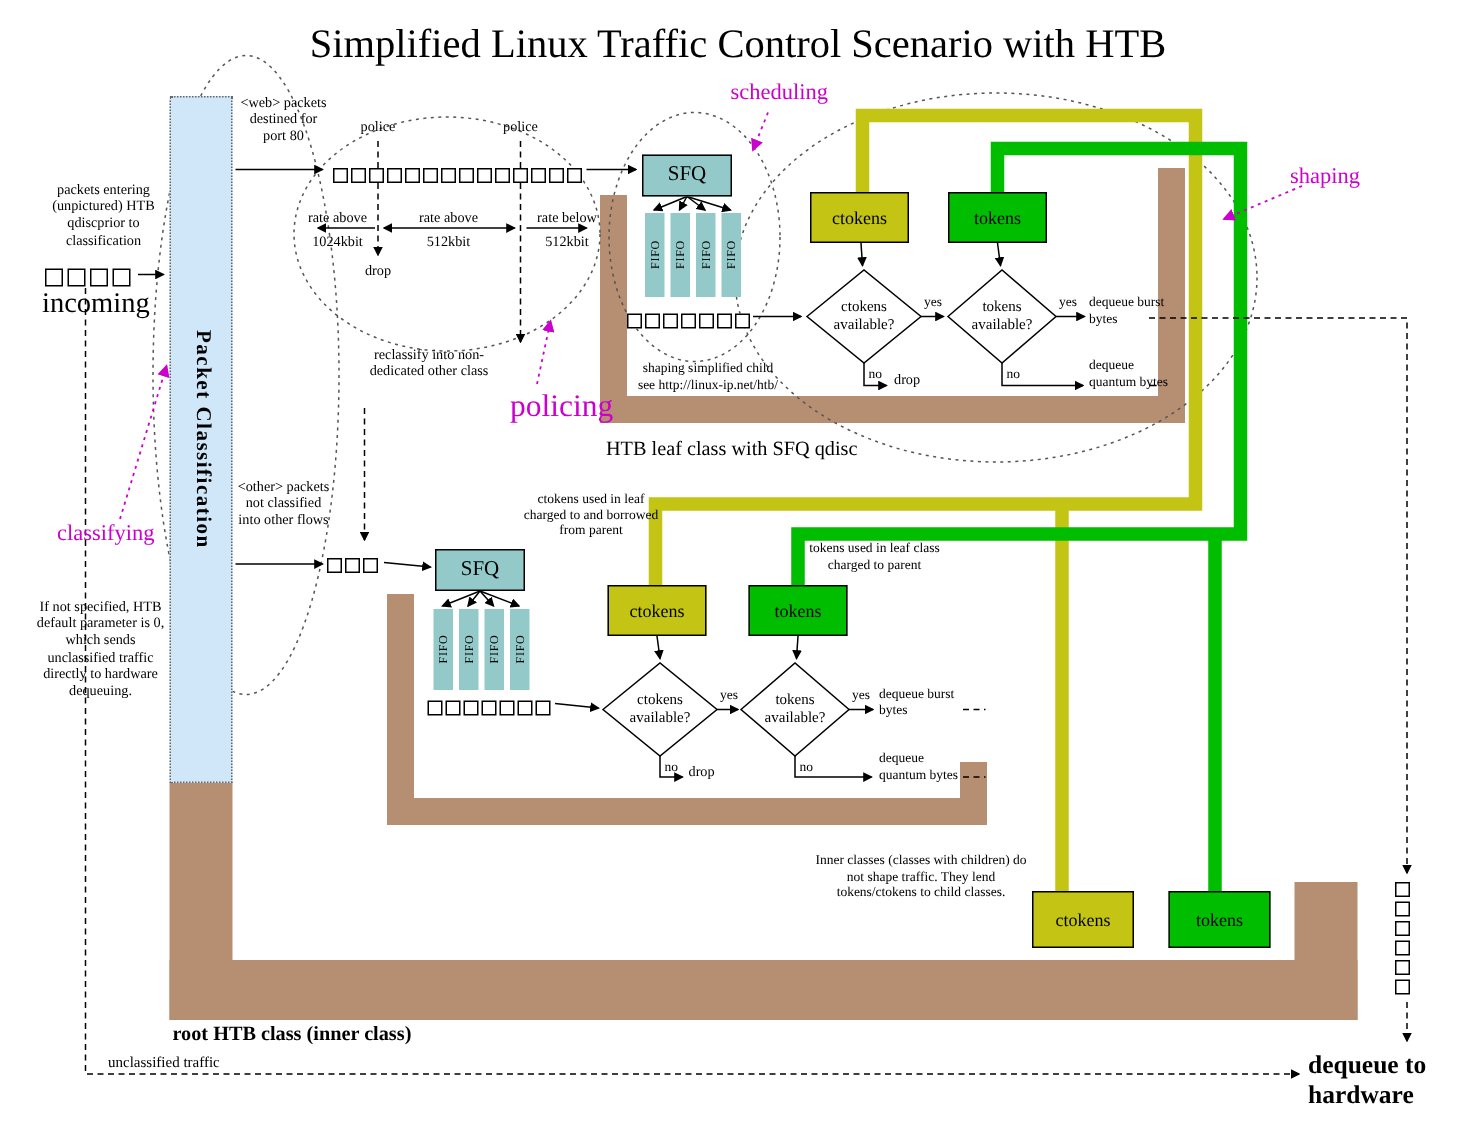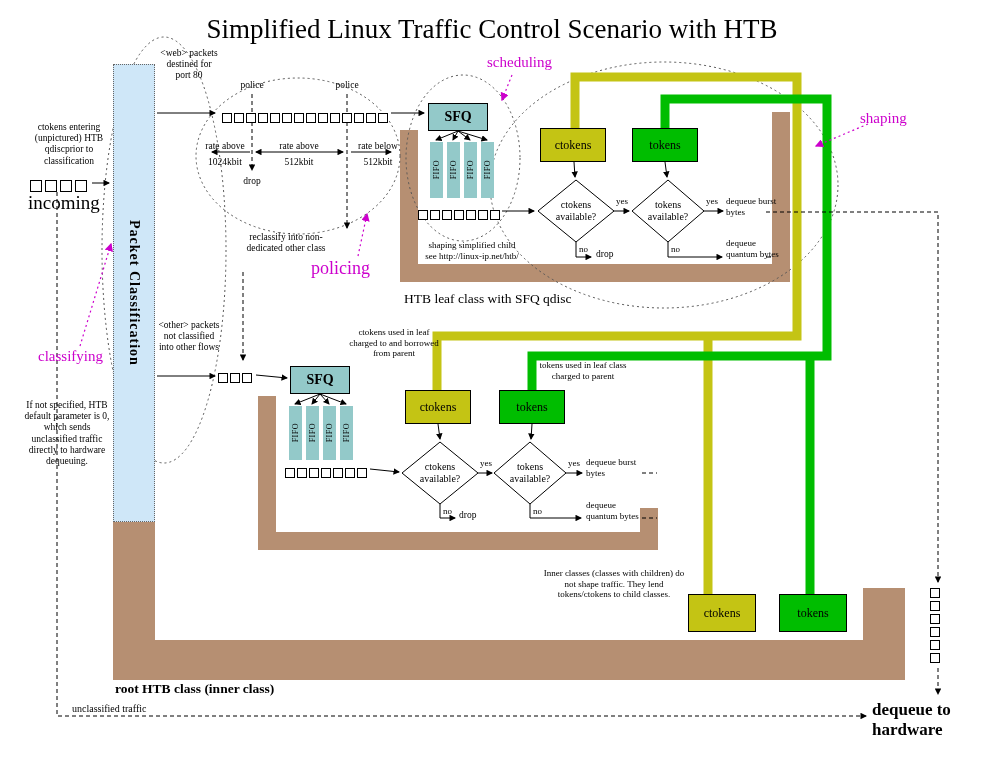--- a/index.html
+++ b/index.html
@@ -4,21 +4,21 @@
 <style>
   *{margin:0;padding:0;box-sizing:border-box}
   html,body{background:#fff}
   body{font-family:"Liberation Serif", serif;color:#000}
   #canvas{position:relative;width:984px;height:760px;background:#fff;overflow:hidden}
   .t{position:absolute;line-height:1.18}
   .c{text-align:center}
   .mag{color:var(--magenta,#cc00cc)}
   .pipe{position:absolute;background:var(--pipe,#b68f72)}
   .box{position:absolute;border:1px solid #000;display:flex;align-items:center;justify-content:center;font-size:12px}
-  .sfq{background:var(--sfq,#93c9c9);font-weight:bold;font-size:14px}
+  .sfq{background:var(--sfq,#93c9c9);font-weight:normal;font-size:14px}
   .ctok{background:var(--ctokens,#c4c414)}
   .tok{background:var(--tokens,#00bd00)}
   .fifo{position:absolute;width:13px;background:var(--sfq,#93c9c9);display:flex;align-items:center;justify-content:center}
   .fifo span{writing-mode:vertical-rl;transform:rotate(180deg);font-size:8px;letter-spacing:.5px}
   .pkt{display:inline-block;width:10px;height:10px;border:1px solid #000;background:#fff;margin-right:2px;vertical-align:middle}
   .pkt-row{position:absolute;white-space:nowrap}
   .pkt-big .pkt{width:12px;height:12px;border-width:1.5px;margin-right:3px}
   .pkt-col .pkt{display:block;margin:0 0 3px 0}
   .classbar{position:absolute;background:var(--classbar,#cfe7f8);border:1px dotted #666;display:flex;align-items:center;justify-content:center}
   .classbar span{writing-mode:vertical-rl;font-weight:bold;font-size:14px;letter-spacing:1px}
@@ -128,37 +128,37 @@
       <path class="dia" d="M402,473 L440,442 L478,473 L440,504 Z"></path>
       <path class="dia" d="M494,473 L530,442 L566,473 L530,504 Z"></path>
     </g>
   </svg>
 
   <div class="t c" style="left:0;top:14px;width:984px;font-size:27px;font-weight:normal">Simplified Linux  Traffic Control Scenario with HTB</div>
 
   <div class="classbar" style="left:113px;top:64px;width:42px;height:458px">
     <span>Packet Classification</span>
   </div>
-  <div class="t c" style="left:26px;top:122px;width:86px;font-size:9.5px">ctokens entering (unpictured) HTB qdiscprior to classification</div>
+  <div class="t c" style="left:26px;top:122px;width:86px;font-size:9.5px">packets entering (unpictured) HTB qdiscprior to classification</div>
   <div class="pkt-row pkt-big" style="left:30px;top:176px"><span class="pkt"></span><span class="pkt"></span><span class="pkt"></span><span class="pkt"></span></div>
   <div class="t" style="left:28px;top:192px;font-size:19px">incoming</div>
   <div class="t mag" style="left:38px;top:348px;font-size:15px">classifying</div>
   <div class="t c" style="left:24px;top:400px;width:86px;font-size:9.5px">If not specified, HTB default parameter is 0, which sends unclassified traffic directly to hardware dequeuing.</div>
-  <div class="t c" style="left:160px;top:48px;width:58px;font-size:9.5px">&lt;web&gt; packets destined for port 80</div>
+  <div class="t c" style="left:160px;top:64px;width:58px;font-size:9.5px">&lt;web&gt; packets destined for port 80</div>
   <div class="t c" style="left:158px;top:320px;width:62px;font-size:9.5px">&lt;other&gt; packets not classified into other flows</div>
 
   <div class="pkt-row" style="left:222px;top:108px"><span class="pkt"></span><span class="pkt"></span><span class="pkt"></span><span class="pkt"></span><span class="pkt"></span><span class="pkt"></span><span class="pkt"></span><span class="pkt"></span><span class="pkt"></span><span class="pkt"></span><span class="pkt"></span><span class="pkt"></span><span class="pkt"></span><span class="pkt"></span></div>
   <div class="t c" style="left:227px;top:80px;width:50px;font-size:9.5px">police</div>
   <div class="t c" style="left:322px;top:80px;width:50px;font-size:9.5px">police</div>
   <div class="t c" style="left:196px;top:138px;width:58px;font-size:9.5px;line-height:16px">rate above 1024kbit</div>
   <div class="t c" style="left:268px;top:138px;width:62px;font-size:9.5px;line-height:16px">rate above 512kbit</div>
   <div class="t c" style="left:350px;top:138px;width:56px;font-size:9.5px;line-height:16px">rate below 512kbit</div>
   <div class="t c" style="left:238px;top:176px;width:28px;font-size:9.5px">drop</div>
   <div class="t c" style="left:246px;top:232px;width:80px;font-size:9.5px">reclassify into non-dedicated other class</div>
-  <div class="t mag" style="left:311px;top:258px;font-size:18px">policing</div>
+  <div class="t mag" style="left:340px;top:258px;font-size:21px">policing</div>
 
   <div class="t mag" style="left:487px;top:54px;font-size:15px">scheduling</div>
   <div class="box sfq" style="left:428px;top:103px;width:60px;height:28px">SFQ</div>
   <div class="fifo" style="left:430px;top:142px;height:56px">
       <span>FIFO</span>
     </div>
   <div class="fifo" style="left:447px;top:142px;height:56px">
       <span>FIFO</span>
     </div>
   <div class="fifo" style="left:464px;top:142px;height:56px">

